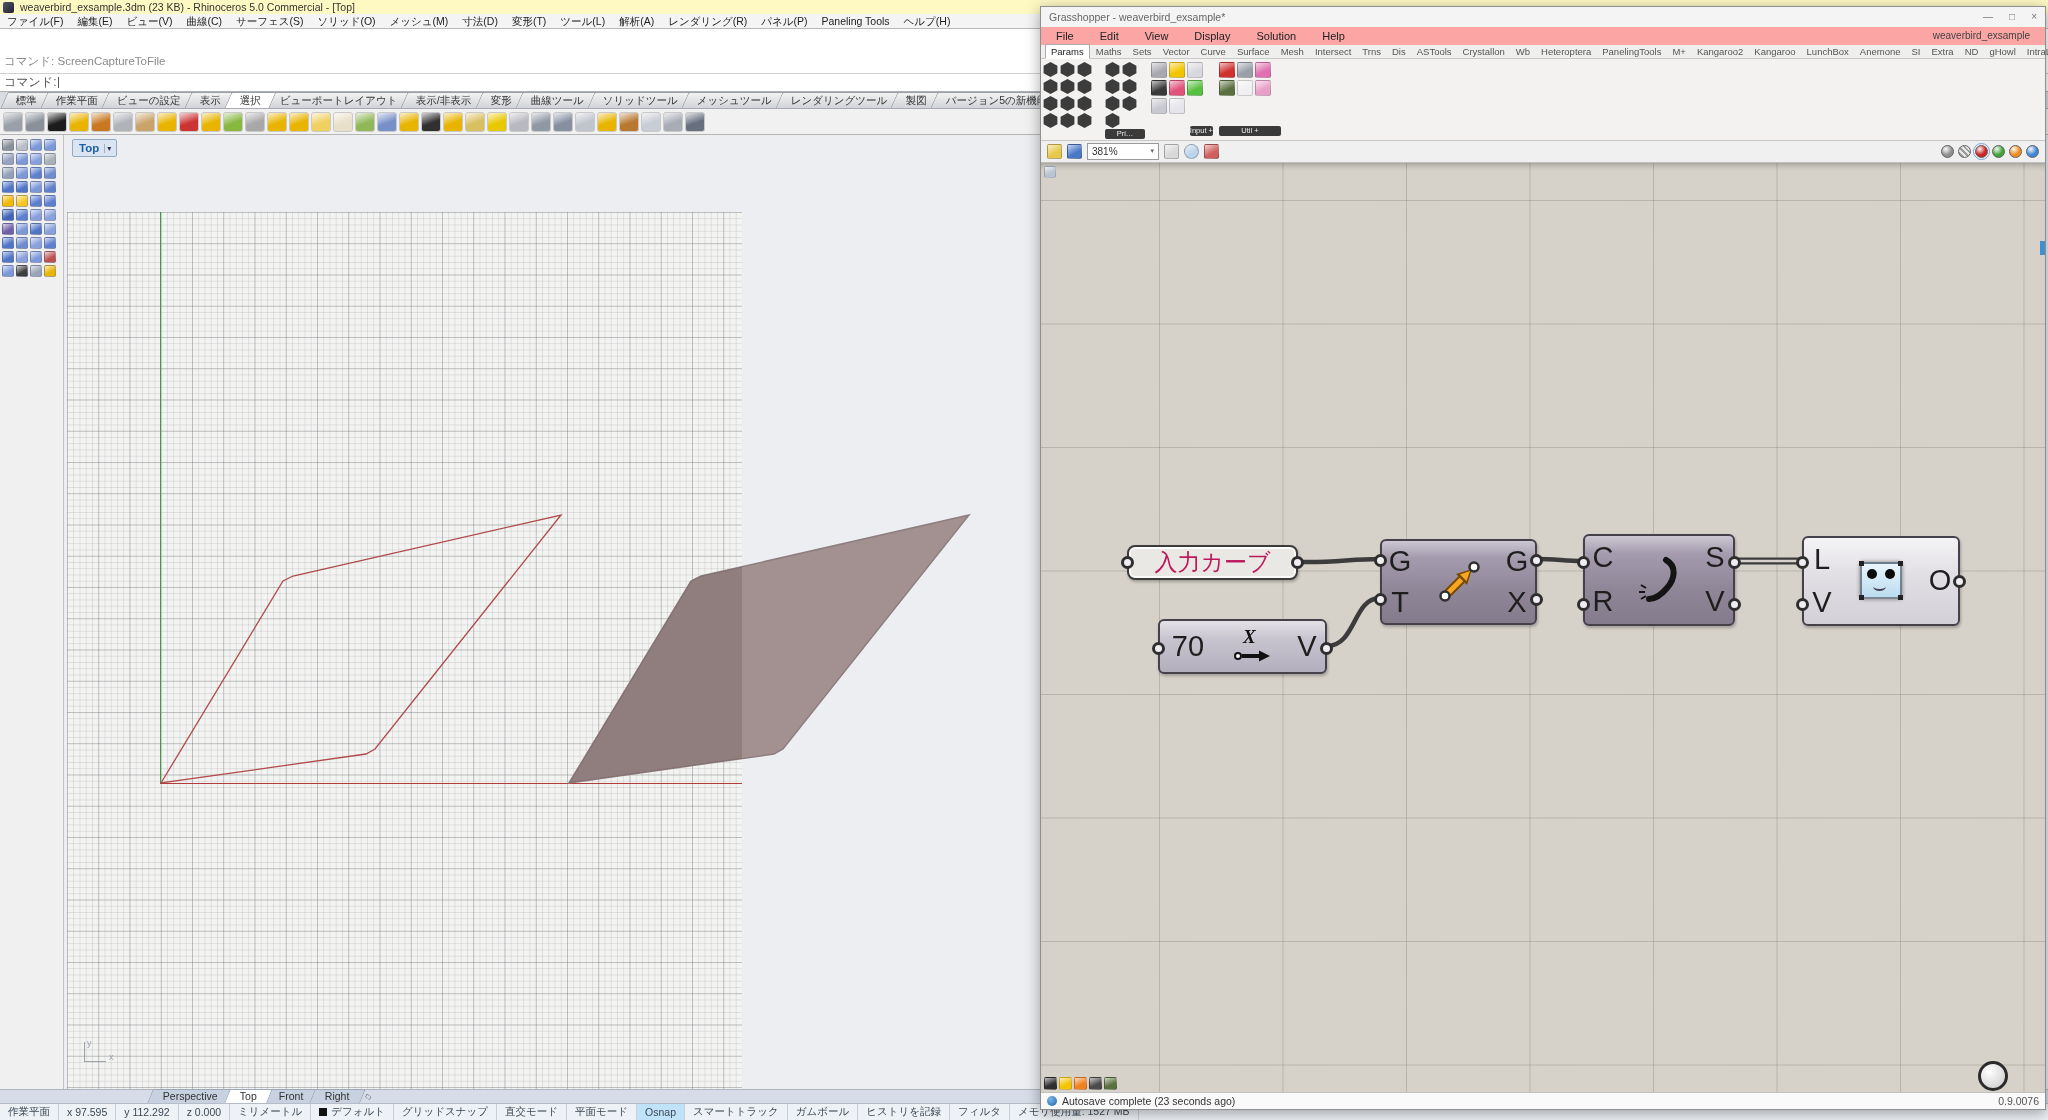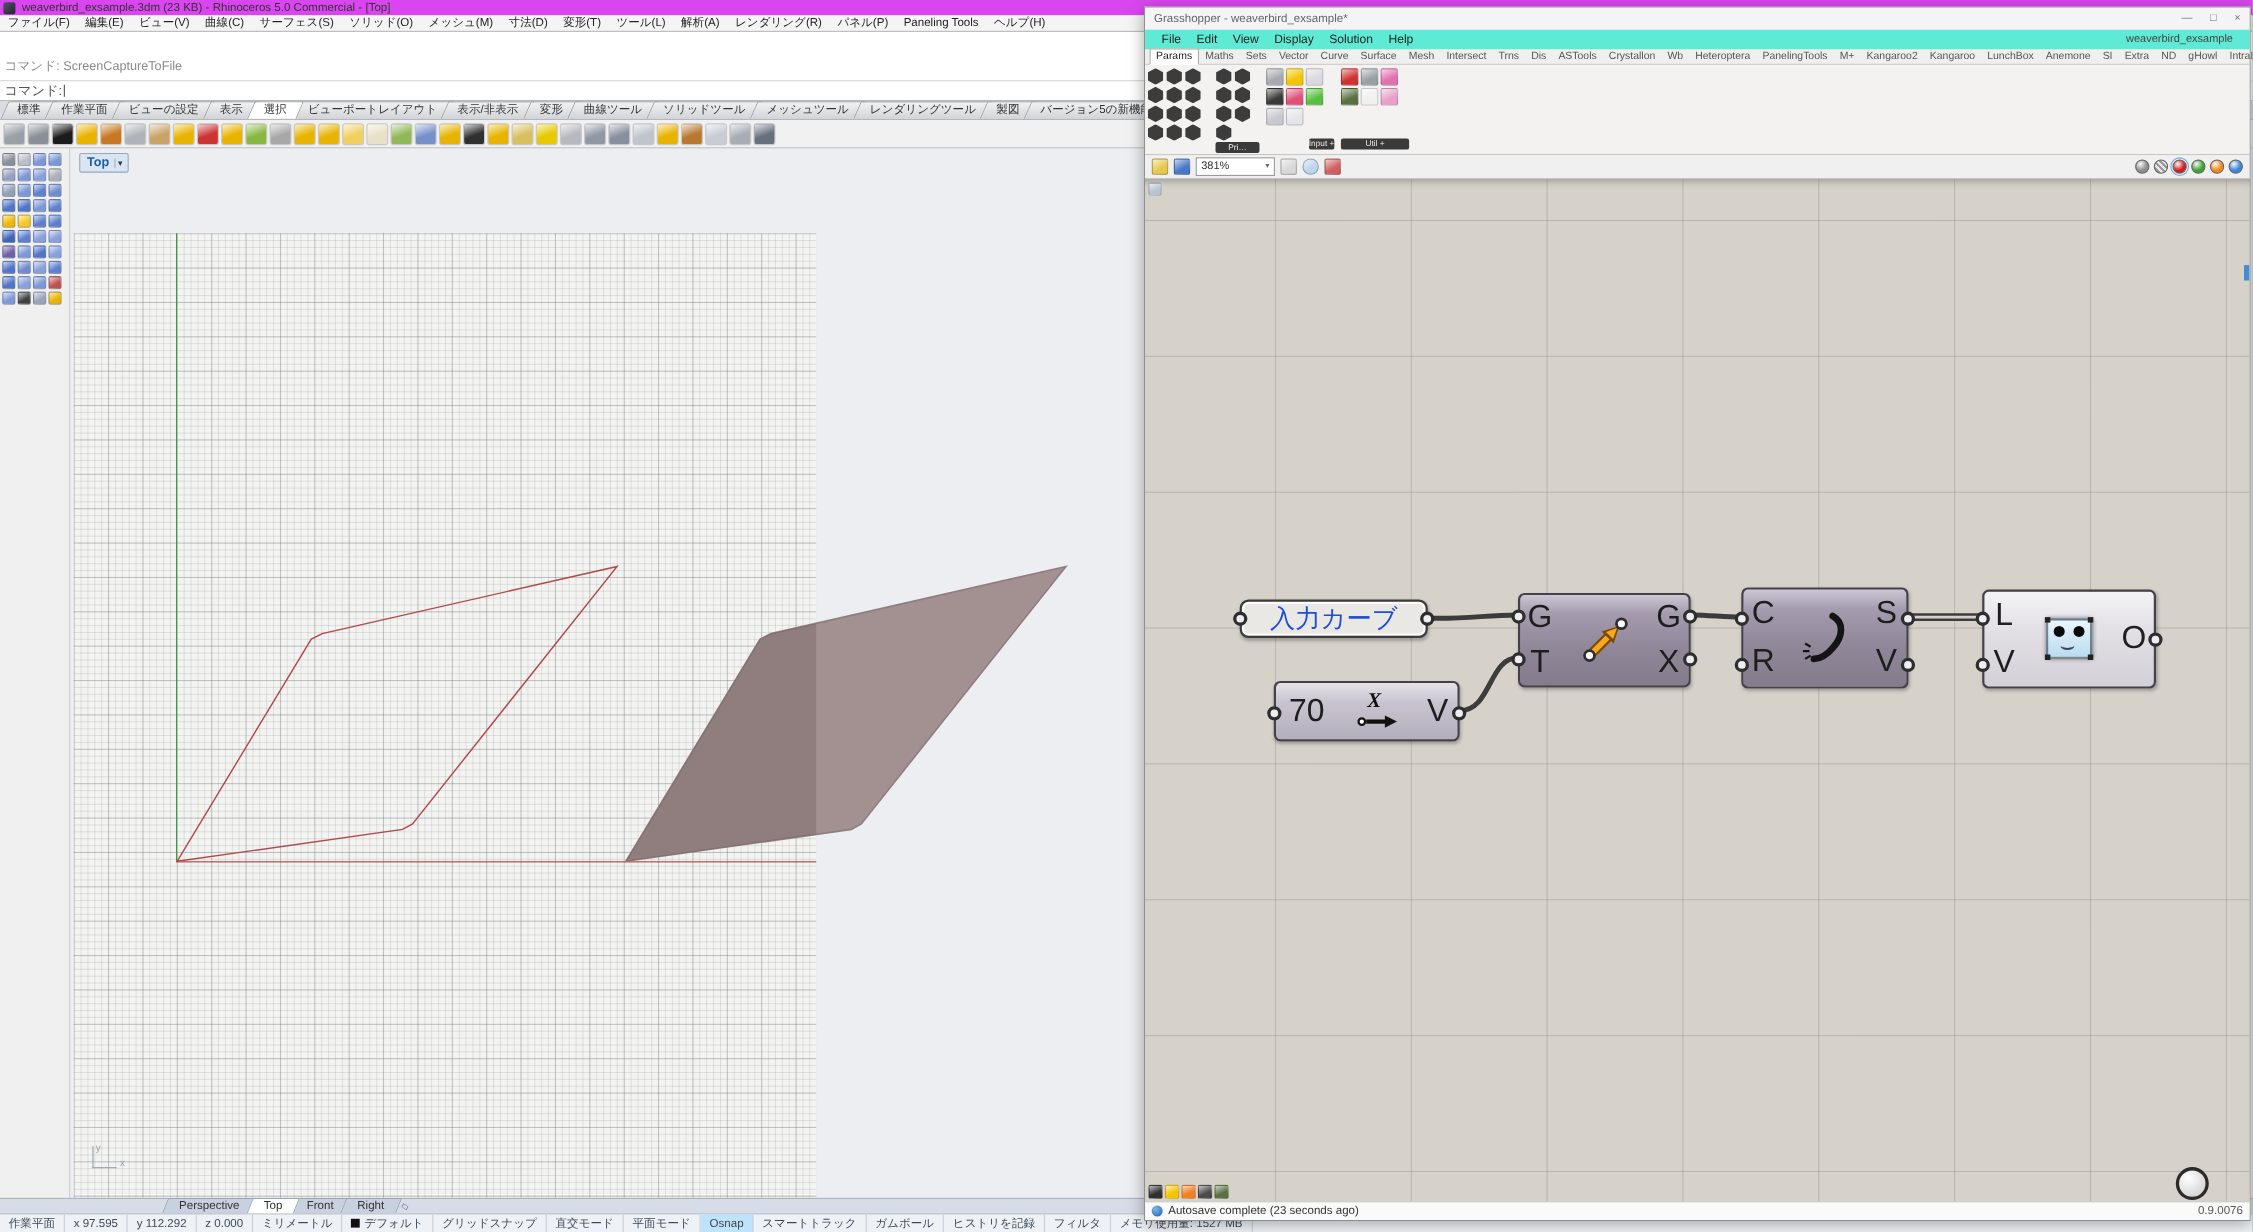--- a/index.html
+++ b/index.html
@@ -1,19 +1,19 @@
 <!DOCTYPE html>
 <html><head>
 <meta charset="utf-8">
 <style>
   html,body{margin:0;padding:0;background:#444;}
   .screen{position:relative;width:2048px;height:1120px;overflow:hidden;background:#edeff2;
     font-family:"Liberation Sans","DejaVu Sans",sans-serif;color:#222;}
   
-  .r-title{position:absolute;left:0;top:0;width:2048px;height:14px;background:#d946ef;
+  .r-title{position:absolute;left:0;top:0;width:2048px;height:14px;background:#fef9c3;
     font-size:10.5px;line-height:14px;color:#333;padding-left:20px;box-sizing:border-box;}
   .r-appicon{position:absolute;left:3px;top:2px;width:11px;height:11px;background:linear-gradient(135deg,#556,#223);border-radius:2px;}
   .r-menu{position:absolute;left:0;top:14px;width:2048px;height:14px;background:#f4f4f4;font-size:10.5px;line-height:14px;display:flex;gap:0;}
   .r-menu span{padding:0 7px;color:#222;}
   .r-cmd{position:absolute;left:0;top:28px;width:2048px;height:46px;background:#fff;border-top:1px solid #b8b8b8;border-bottom:1px solid #cfcfcf;box-sizing:border-box;padding:1px 4px;}
   .r-cmd div{font-size:11.5px;line-height:14.5px;color:#8a8a8a;margin-top:24px;}
   .r-prompt{position:absolute;left:0;top:74px;width:2048px;height:18px;background:#fff;border-bottom:1px solid #b0b0b0;box-sizing:border-box;font-size:12px;line-height:17px;padding-left:4px;color:#555;}
   .r-prompt .caret{display:inline-block;width:1px;height:11px;background:#555;margin-left:2px;vertical-align:middle;}
   .r-tabs{position:absolute;left:0;top:92px;width:2048px;height:17px;background:#d9dce1;border-bottom:1px solid #a8acb2;box-sizing:border-box;display:flex;align-items:flex-end;padding-left:4px;}
   .r-tab{font-size:10.5px;line-height:15px;height:15px;padding:0 11px;color:#333;background:linear-gradient(#f2f2f2,#d2d4d8);
@@ -50,21 +50,21 @@
   .vp-tab.diamond{background:none;border:none;transform:none;font-size:8px;color:#667;padding:0 6px;}
   .r-status{position:absolute;left:0;top:1103px;width:2048px;height:17px;background:#eef1f5;border-top:1px solid #b6bdc8;box-sizing:border-box;display:flex;align-items:stretch;font-size:10.5px;color:#3d4958;}
   .r-status .f{display:flex;align-items:center;padding:0 8px;border-right:1px solid #c8cfd9;white-space:nowrap;}
   .r-status .f.hl{background:#bfe3f9;}
   .r-status .f.swatch::before{content:"";display:inline-block;width:8px;height:8px;background:#111;margin-right:4px;}
   
   .gh{position:absolute;left:1040px;top:6px;width:1006px;height:1104px;background:#f0f0f0;border:1px solid #8f8f8f;
     box-shadow:0 3px 14px rgba(0,0,0,.35);box-sizing:border-box;display:flex;flex-direction:column;z-index:10;}
   .gh-title{height:20px;display:flex;align-items:center;font-size:10.5px;color:#666;padding:0 8px;background:#f4f4f4;}
   .gh-title .btns{margin-left:auto;display:flex;gap:16px;color:#777;font-size:10px;}
-  .gh-menu{height:18px;display:flex;align-items:center;font-size:11px;color:#222;padding:0 8px;gap:0;background:#5eead4;text-align:center;}
+  .gh-menu{height:18px;display:flex;align-items:center;font-size:11px;color:#222;padding:0 8px;gap:12px;background:#fca5a5;text-align:center;}
   .gh-menu span{padding:0 7px;}
   .gh-menu .right{margin-left:auto;font-size:10px;color:#444;}
   .gh-tabs{height:14px;display:flex;align-items:flex-end;font-size:9.5px;color:#555;padding:0 4px;gap:1px;background:#efefee;border-bottom:1px solid #c9c9c9;box-sizing:border-box;}
   .gh-tab{padding:0 5px;line-height:13px;}
   .gh-tab.active{background:#fff;border:1px solid #ababab;border-bottom:1px solid #fff;margin-bottom:-1px;color:#222;}
   .gh-ribbon{height:82px;background:#f3f2f1;border-bottom:1px solid #c6c6c6;box-sizing:border-box;display:flex;align-items:flex-start;padding:3px 2px;gap:6px;}
   .grp{display:flex;flex-direction:column;height:74px;}
   .grp-icons{display:flex;flex-wrap:wrap;align-content:flex-start;gap:2px;flex:1;}
   .grp-label{height:10px;background:#3a3a3a;color:#eee;font-size:7.5px;line-height:10px;text-align:center;border-radius:2px;margin-top:1px;}
   .g1{width:56px;} .g2{width:40px;} .g3{width:62px;align-items:flex-end;} .g4{width:62px;}
@@ -95,21 +95,21 @@
     box-shadow:1px 2px 3px rgba(0,0,0,.25);}
   .comp-dark{background:linear-gradient(180deg,#ccc7d3 0%,#a49cae 20%,#8f8798 60%,#847c8d 100%);}
   .comp-mid{background:linear-gradient(180deg,#e4e2e7 0%,#c8c4cf 35%,#b3aebc 100%);}
   .comp-light{background:linear-gradient(180deg,#f4f3f5 0%,#e2e0e5 40%,#d3d0d7 100%);}
   .lcol,.rcol{display:flex;flex-direction:column;justify-content:space-around;height:100%;width:100%;align-items:center;font-size:29px;line-height:1;}
   .onecol{font-size:29px;}
   .port{position:absolute;width:13px;height:13px;border:3px solid #2e2e2e;border-radius:50%;background:#efedf1;box-sizing:border-box;z-index:3;}
   .port.in{left:-8px;} .port.out{right:-8px;}
   .panel{position:absolute;z-index:2;background:#eae8e4;border:2px solid #3c3c3c;border-radius:8px;
     box-shadow:inset 0 0 0 2px #fbfbfa,1px 2px 3px rgba(0,0,0,.25);display:flex;align-items:flex-start;justify-content:center;
-    font-size:23px;color:#1d4ed8;box-sizing:border-box;}
+    font-size:23px;color:#be185d;box-sizing:border-box;}
   .wbface{width:38px;height:33px;background:linear-gradient(#eaf5fc,#badcf0);border:2px solid rgba(35,45,60,.55);border-radius:3px;
     box-shadow:0 0 4px rgba(0,0,0,.45);position:relative;}
   .wbface .eye{position:absolute;top:5px;width:10px;height:10px;border-radius:50%;background:#0a0a0a;}
   .wbface .smile{position:absolute;left:11px;top:18px;width:13px;height:7px;border-bottom:2px solid #445;border-radius:50%;}
   .wbface .hd{position:absolute;width:5px;height:5px;background:#222;}
   .cwidget{position:absolute;display:flex;gap:2px;z-index:2;}
   .cwidget .tile{width:13px;height:13px;}
   .compass{position:absolute;width:30px;height:30px;border:3px solid #2b2b2b;border-radius:50%;
     background:radial-gradient(circle at 35% 30%,#ffffff,#c8c8c8);z-index:2;box-sizing:border-box;}
   .bluemark{position:absolute;width:5px;height:14px;background:#3f8fd0;z-index:2;}

